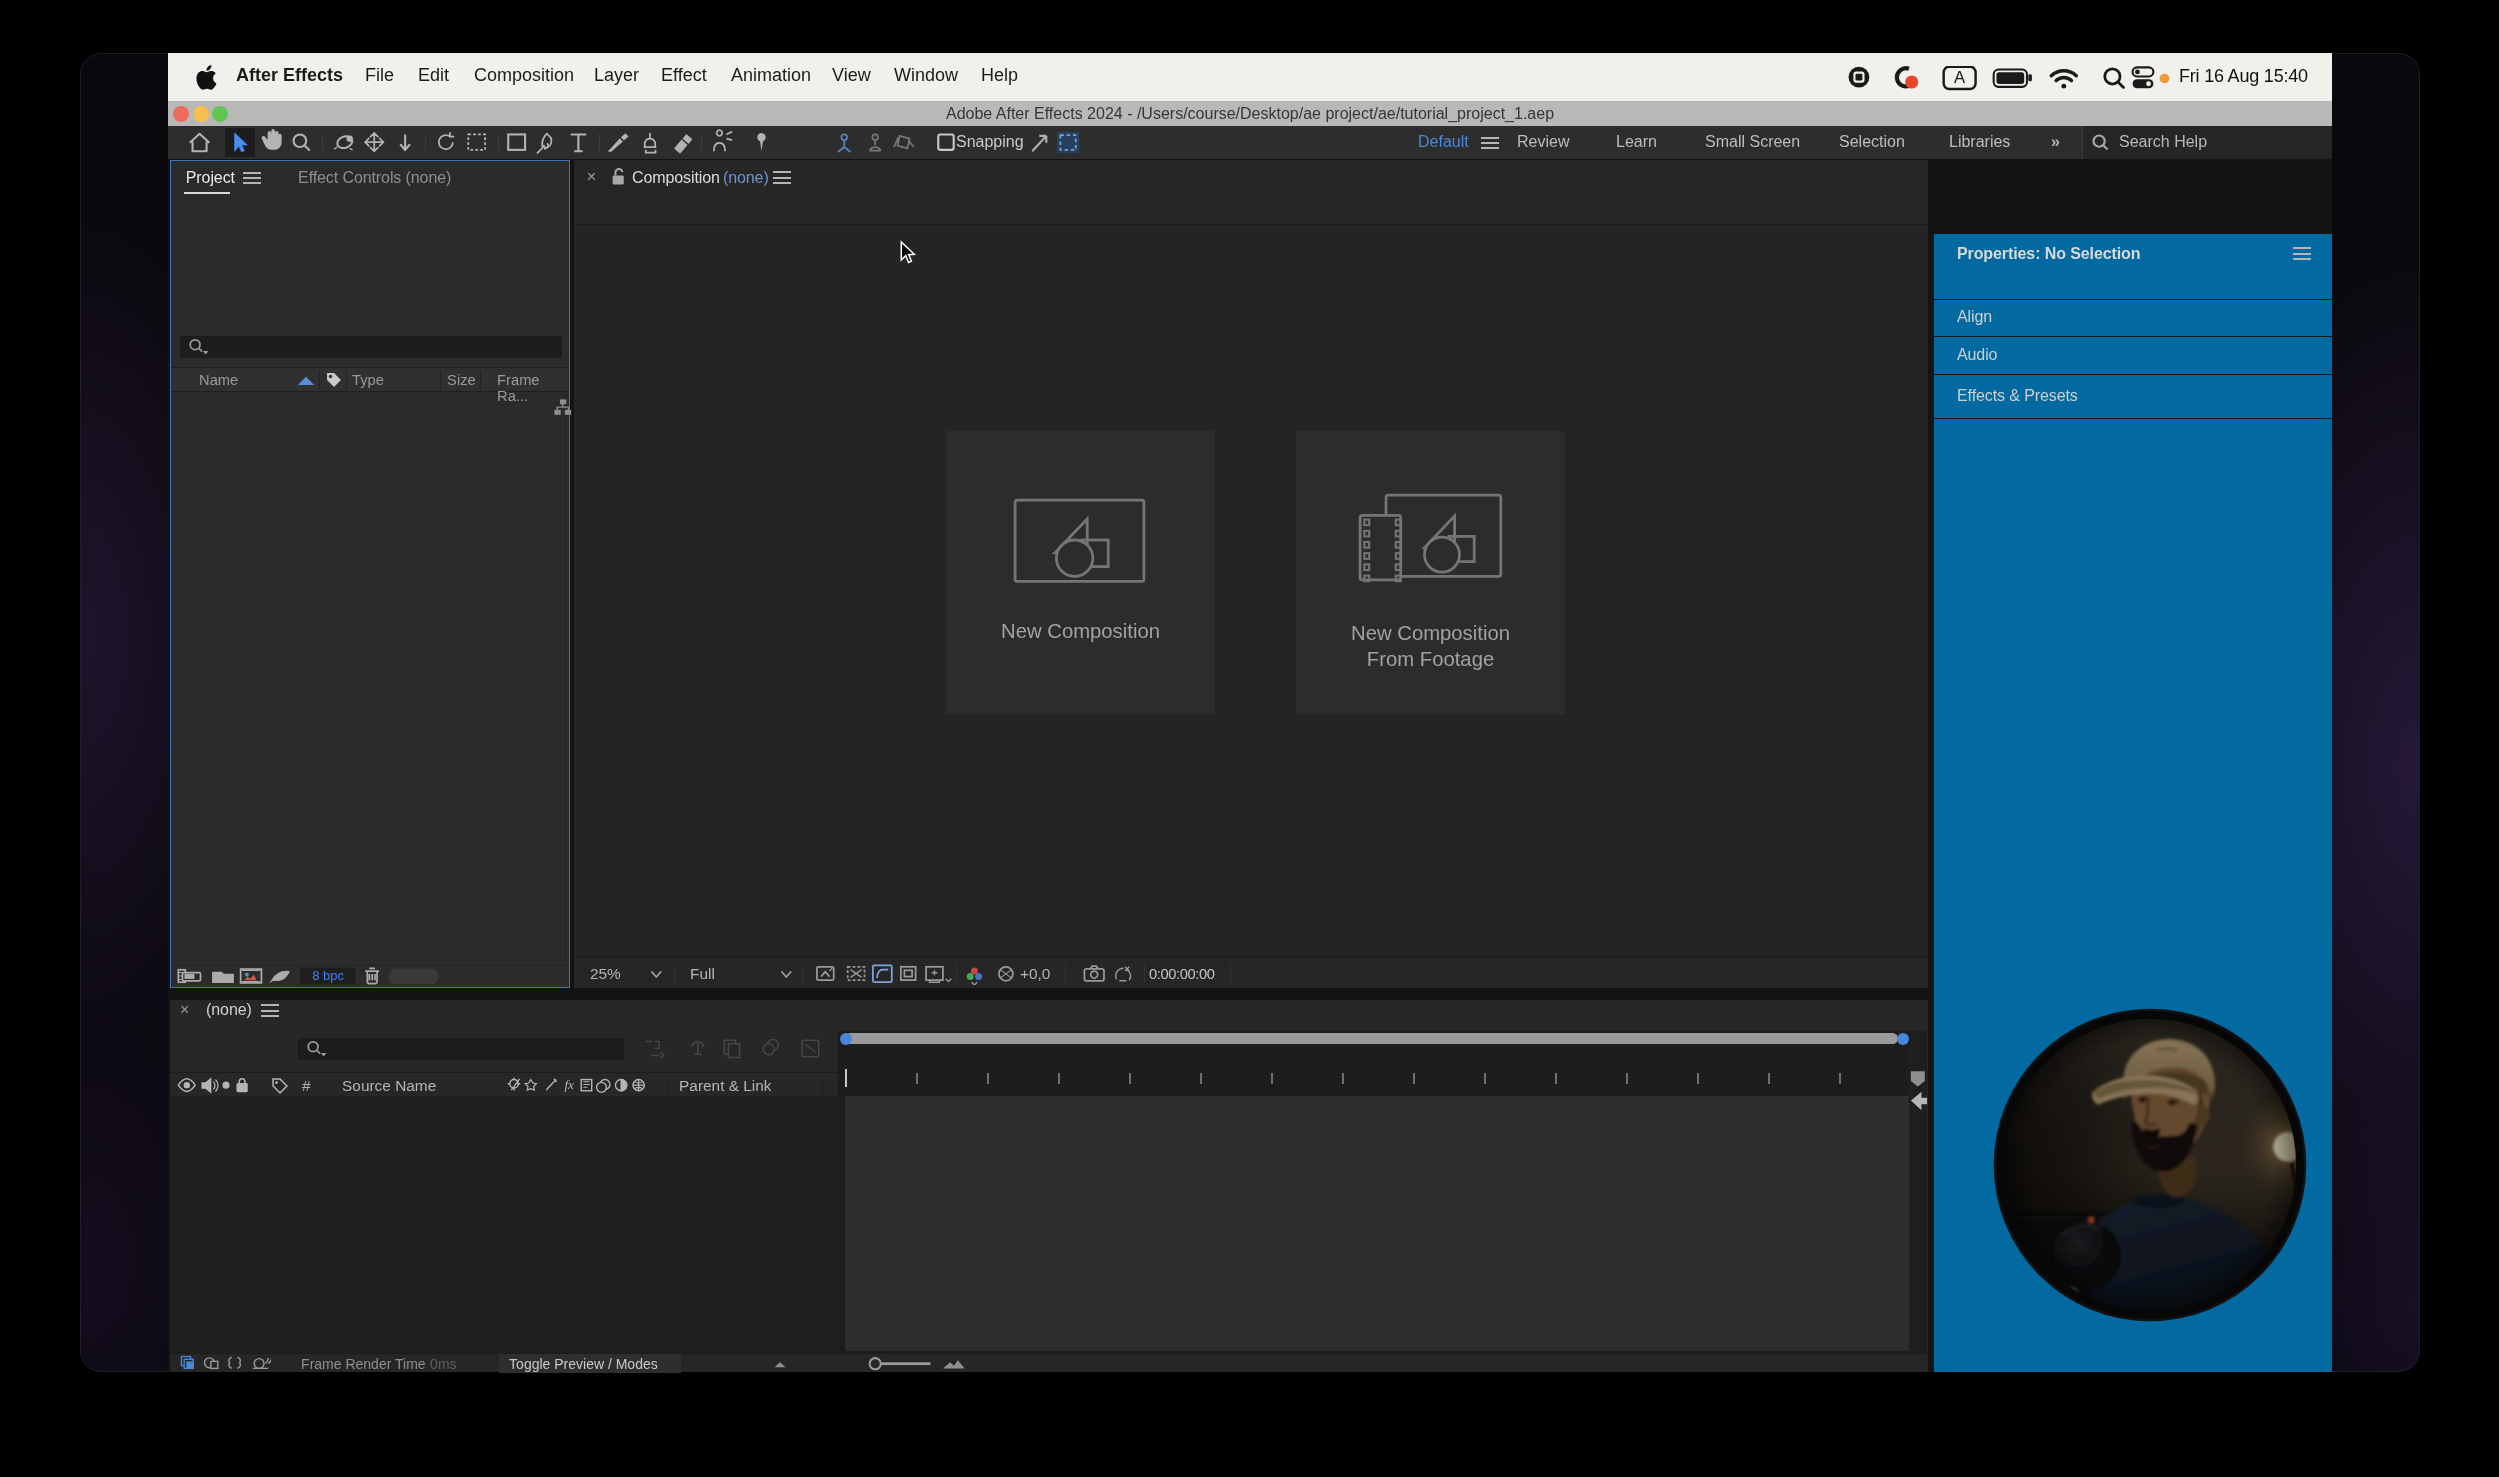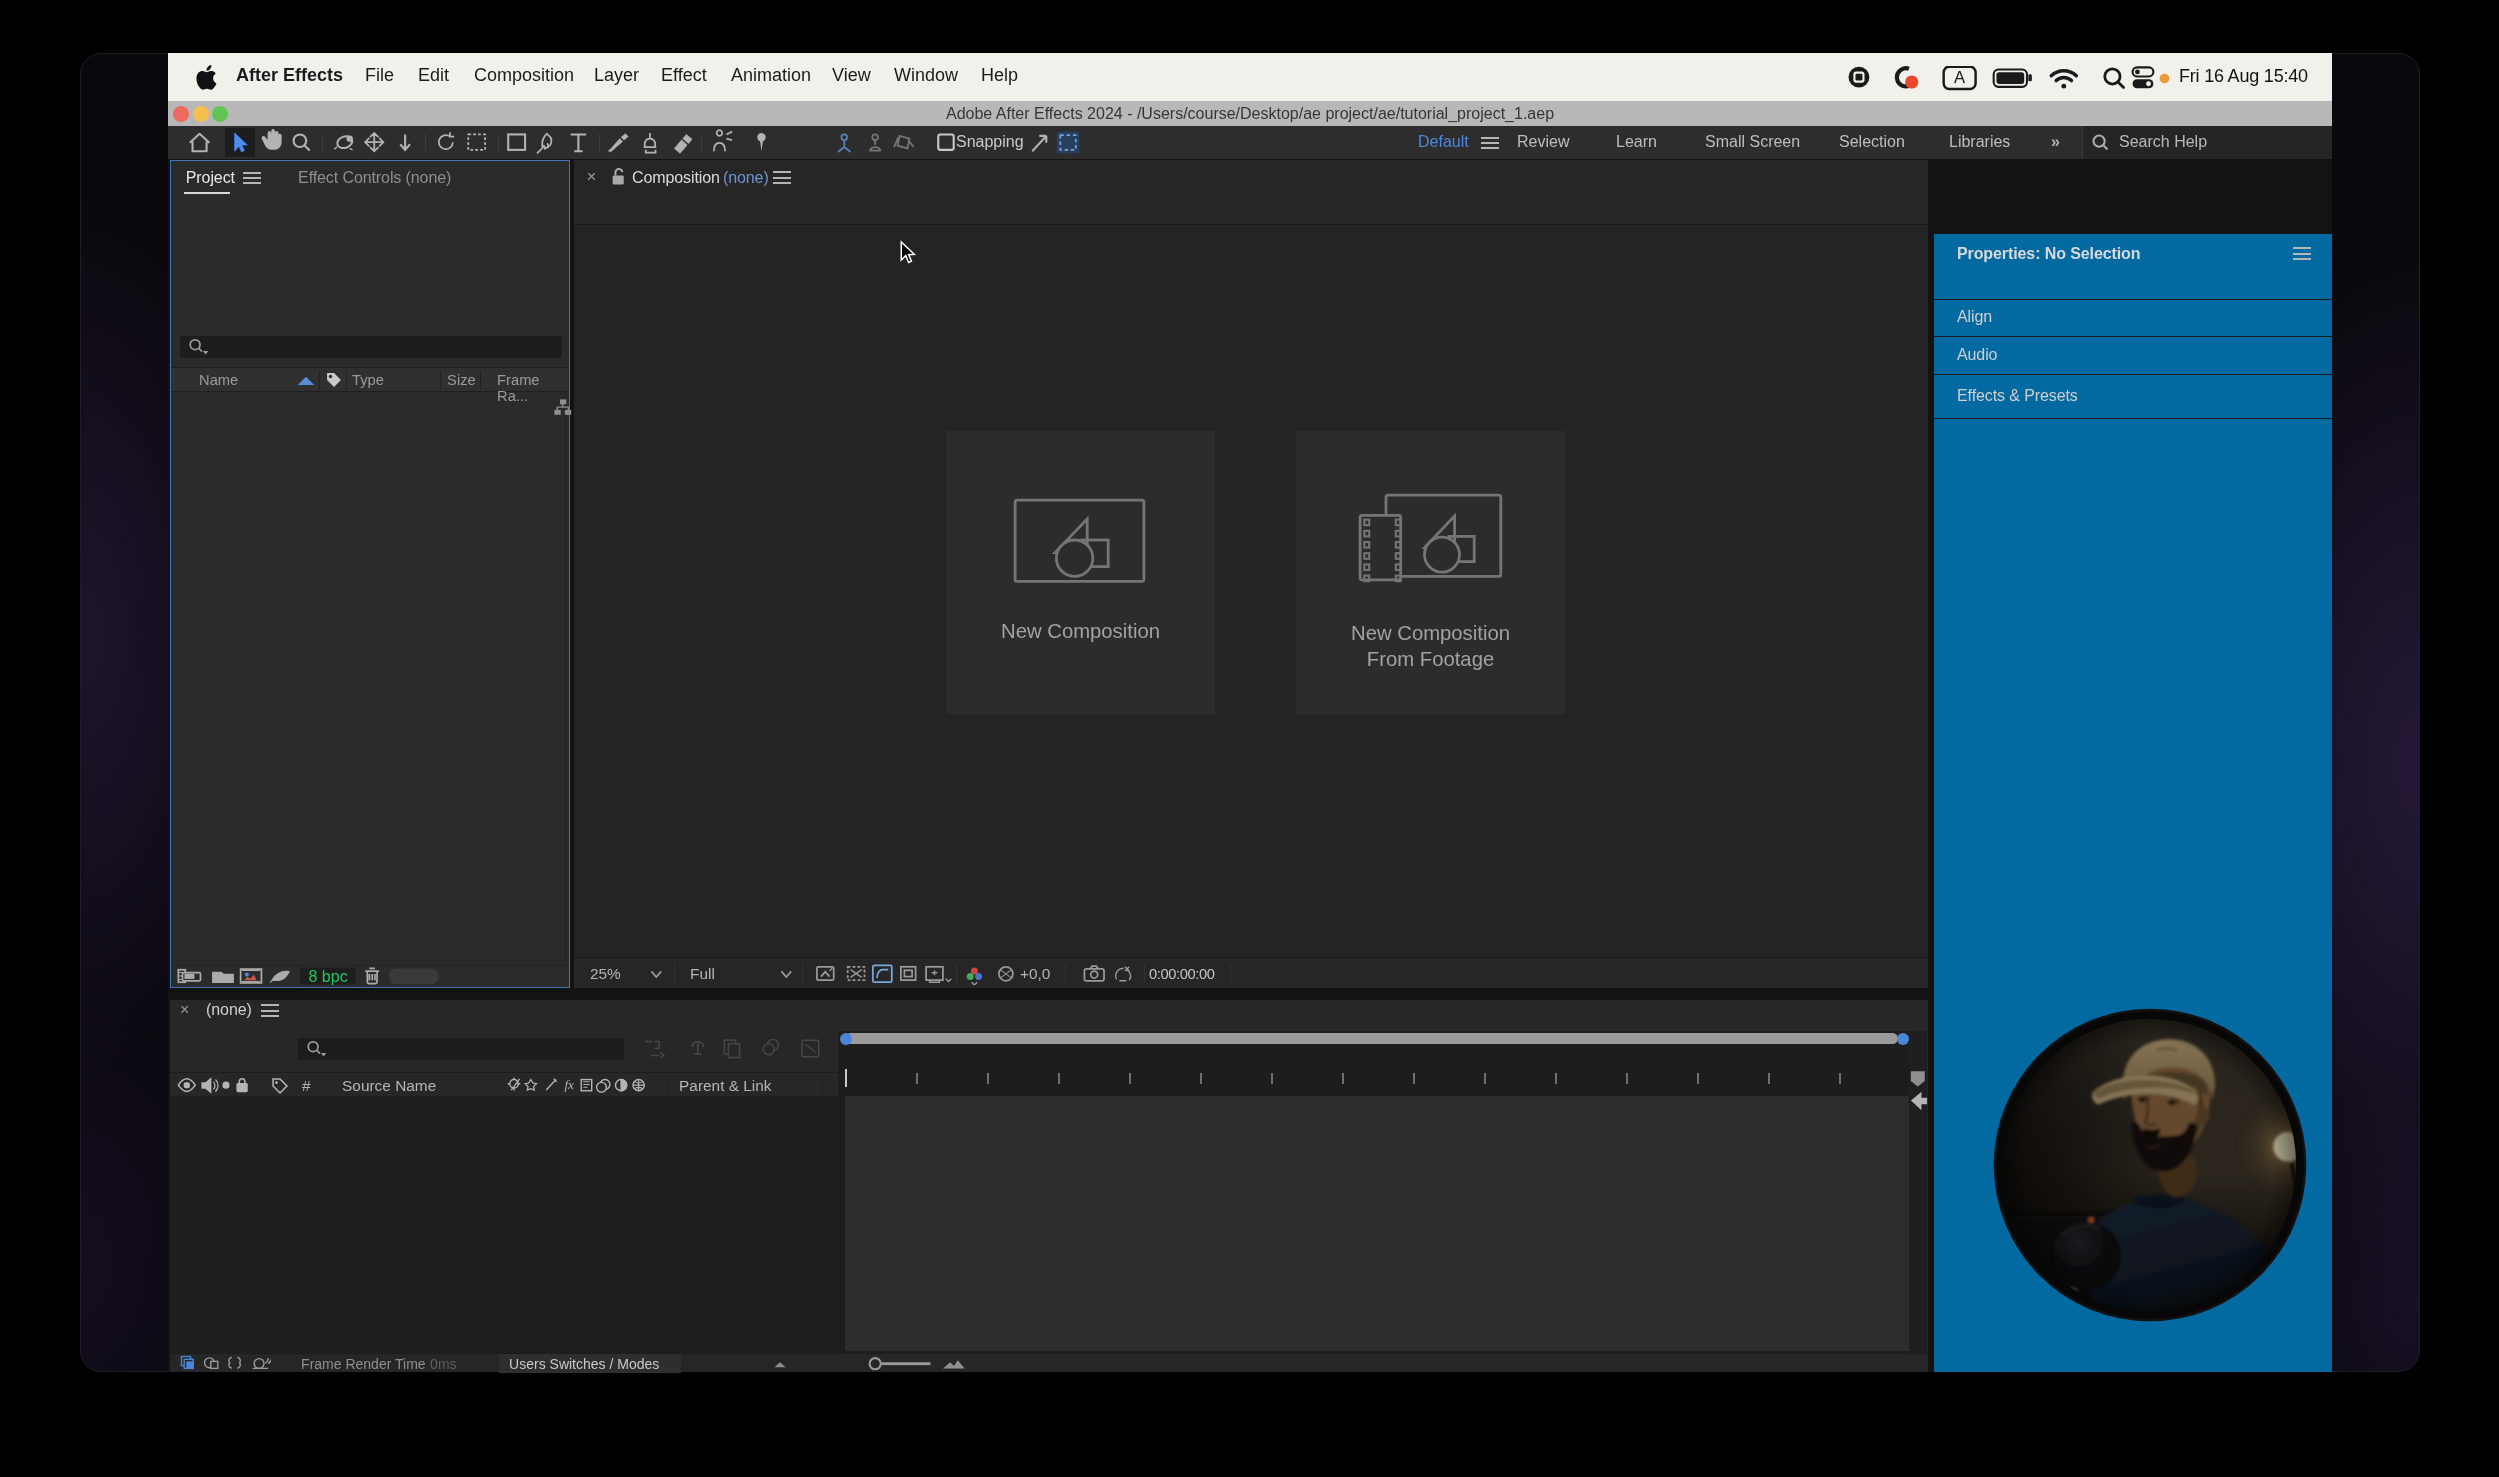--- a/index.html
+++ b/index.html
@@ -196,21 +196,21 @@
       <div class="abs" style="left:394px; top:231px; width:0.7px; height:574px; background:#232323;"></div>
       <svg class="abs" style="left:382px; top:237px;" width="19.6" height="19.6" viewBox="0 0 28 28">
         <g fill="#8f8f8f">
             <rect x="10" y="2" width="9" height="7"></rect>
             <rect x="2" y="17" width="9" height="7"></rect>
             <rect x="17" y="17" width="9" height="7"></rect>
             <path d="M14 9 v4 M6 17 v-4 h16 v4" stroke="#8f8f8f" stroke-width="2" fill="none"></path>
           </g>
       </svg>
       <div class="abs" style="left:0; top:804px; width:397px; height:21px; background:#2b2b2b; border-top:0.7px solid #242424;">
-        <div class="abs" style="left:129px; top:2.1px; width:56px; text-align:center; font-size:16px; color:#22c55e; z-index:3;">8 bpc</div>
+        <div class="abs" style="left:129px; top:2.1px; width:56px; text-align:center; font-size:13px; color:#3b82f6; z-index:3;">8 bpc</div>
         <svg class="abs" style="left:4.2px; top:1.4px;" width="267" height="18" viewBox="0 0 380 26">
           <g fill="none" stroke="#ababab" stroke-width="2.5">
             <rect x="2" y="4" width="10" height="18"></rect>
               <path d="M3 8 h8 M3 13 h8 M3 18 h8" stroke-width="1.5"></path>
             <rect x="8" y="8" width="26" height="12" rx="2" fill="#2b2b2b"></rect>
               <rect x="12" y="11" width="12" height="5" fill="#ababab"></rect>
             <path d="M52 8 h12 l3 3 h14 v11 h-29 z" fill="#ababab"></path>
             <rect x="92" y="3" width="30" height="20" fill="none"></rect>
               <path d="M94 5 h26 M94 21 h26" stroke-width="1.5"></path>
               <circle cx="101" cy="11" r="3" fill="#5588cc" stroke="none"></circle>
@@ -440,21 +440,21 @@
             <circle cx="42" cy="11" r="7"></circle>
               <rect x="44" y="9" width="10" height="10" fill="#262626"></rect>
             <path d="M74 3 c-5 2-5 6-3 8 -2 2-2 6 3 8 M82 3 c5 2 5 6 3 8 2 2 2 6-3 8"></path>
             <circle cx="113" cy="12" r="7" stroke-width="2"></circle>
               <path d="M104 19 h22 m-4-7 c2-2 4-5 4-8 m0 8 c2-1 4-4 5-7" stroke-width="2"></path>
           </g>
         </svg>
         <div class="abs" style="left:131px; top:2.1px; font-size:14px; color:#8f8f8f;">Frame Render Time</div>
         <div class="abs" style="left:260px; top:2.1px; font-size:14px; color:#5f5f5f;">0ms</div>
         <div class="abs" style="left:329px; top:0; width:182px; height:19px; background:#2e2e2e;"></div>
-        <div class="abs" style="left:339px; top:2.1px; font-size:14px; color:#c9c9c9;">Users Switches / Modes</div>
+        <div class="abs" style="left:339px; top:2.1px; font-size:14px; color:#c9c9c9;">Toggle Preview / Modes</div>
         <svg class="abs" style="left:603px; top:2.1px;" width="196" height="15.4" viewBox="0 0 280 22">
           <path d="M2 16 l8-7 8 7 z" fill="#8f8f8f"></path>
           <circle cx="146" cy="11" r="8" fill="none" stroke="#9a9a9a" stroke-width="3"></circle>
           <rect x="155" y="9" width="70" height="4" fill="#9a9a9a"></rect>
           <path d="M243 18 l10-9 10 9 z M256 18 l8-12 10 12 z" fill="#8f8f8f"></path>
         </svg>
       </div>
     </div>
   </div>
   <svg id="webcam" class="abs" style="left:1993px; top:1008px;" width="314" height="314" viewBox="0 0 448 448">

